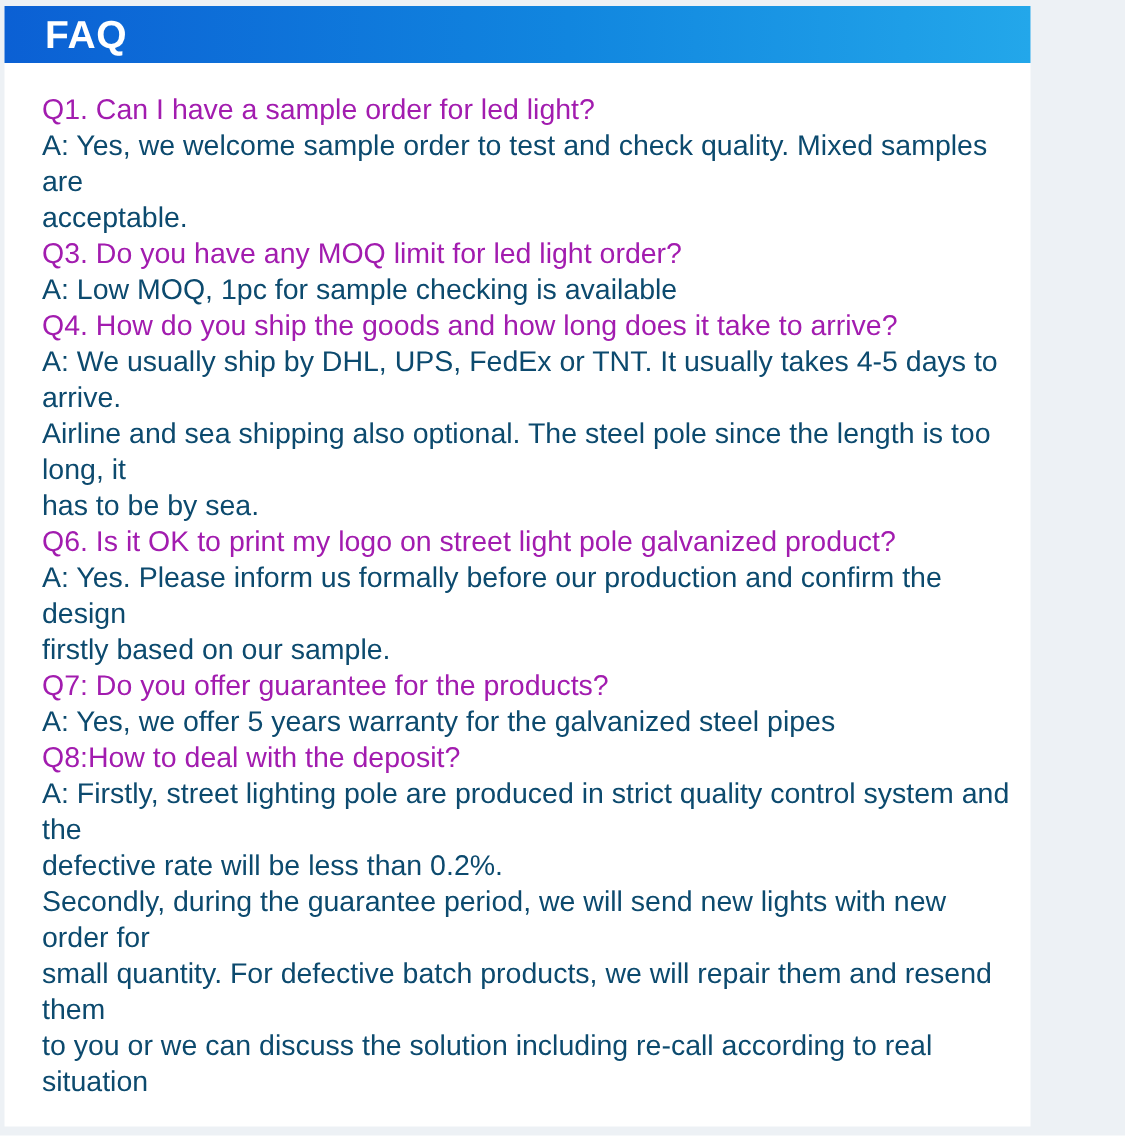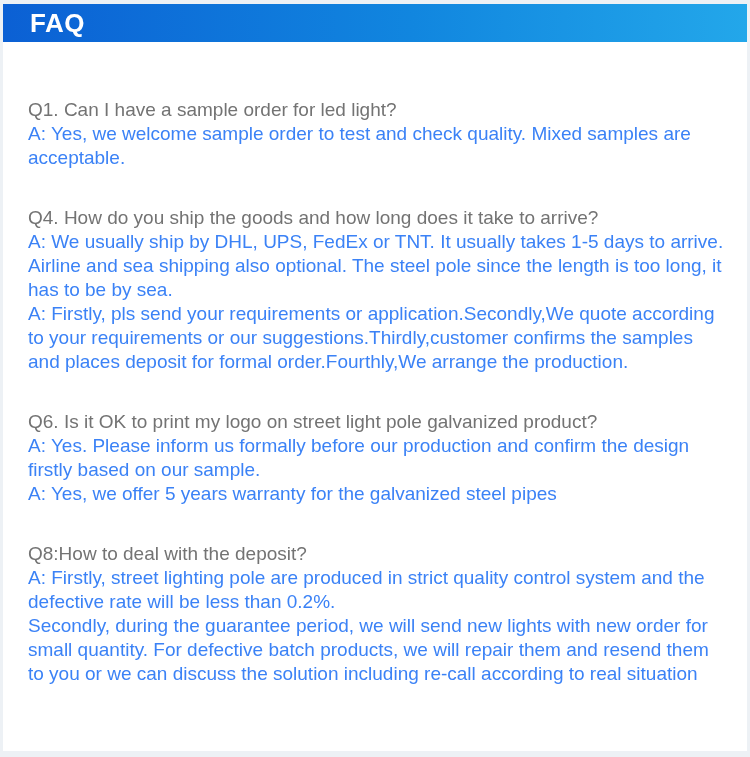--- a/index.html
+++ b/index.html
@@ -8,21 +8,21 @@
   }
   body {
     width: 750px;
     height: 757px;
     background: #edf1f5;
     font-family: "Liberation Sans", sans-serif;
     overflow: hidden;
   }
   .page {
     box-sizing: border-box;
-    width: 744px;
+    width: 684px;
     height: 747px;
     margin: 4px 3px 6px 3px;
     background: #ffffff;
   }
   .header-bar {
     height: 38px;
     background: linear-gradient(to right, #0b60d4 0%, #1186df 55%, #23a7ea 100%);
     display: flex;
     align-items: center;
     padding-left: 27px;
@@ -33,26 +33,25 @@
     font-weight: bold;
     letter-spacing: 0.5px;
   }
   .content {
     padding: 20px 8px 0 25px;
     font-size: 19px;
     line-height: 24px;
     color: #1c1c1c;
   }
   .question {
-    color: #737373;
+    color: #a21caf;
     white-space: pre-line;
-    margin-top: 36px;
   }
   .answer {
-    color: #3b82f6;
+    color: #0c4a6e;
     white-space: pre-line;
   }
 </style>
 </head>
 <body>
 
 <div class="page">
 
   <div class="header-bar">
     <span class="header-title">FAQ</span>
@@ -62,41 +61,43 @@
 
     <div class="faq-item">
       <div class="question">Q1. Can I have a sample order for led light?</div>
       <div class="answer">A: Yes, we welcome sample order to test and check quality. Mixed samples are
 acceptable.</div>
     </div>
 
     <div class="faq-item">
     </div>
 
+    <div class="faq-item">
+      <div class="question">Q3. Do you have any MOQ limit for led light order?</div>
+      <div class="answer">A: Low MOQ, 1pc for sample checking is available</div>
+    </div>
 
     <div class="faq-item">
       <div class="question">Q4. How do you ship the goods and how long does it take to arrive?</div>
-      <div class="answer">A: We usually ship by DHL, UPS, FedEx or TNT. It usually takes 1-5 days to arrive.
+      <div class="answer">A: We usually ship by DHL, UPS, FedEx or TNT. It usually takes 4-5 days to arrive.
 Airline and sea shipping also optional. The steel pole since the length is too long, it
 has to be by sea.</div>
     </div>
 
     <div class="faq-item">
-      <div class="answer">A: Firstly, pls send your requirements or application.Secondly,We quote according
-to your requirements or our suggestions.Thirdly,customer confirms the samples
-and places deposit for formal order.Fourthly,We arrange the production.</div>
     </div>
 
     <div class="faq-item">
       <div class="question">Q6. Is it OK to print my logo on street light pole galvanized product?</div>
       <div class="answer">A: Yes. Please inform us formally before our production and confirm the design
 firstly based on our sample.</div>
     </div>
 
     <div class="faq-item">
+      <div class="question">Q7: Do you offer guarantee for the products?</div>
       <div class="answer">A: Yes, we offer 5 years warranty for the galvanized steel pipes</div>
     </div>
 
     <div class="faq-item">
       <div class="question">Q8:How to deal with the deposit?</div>
       <div class="answer">A: Firstly, street lighting pole are produced in strict quality control system and the
 defective rate will be less than 0.2%.
 Secondly, during the guarantee period, we will send new lights with new order for
 small quantity. For defective batch products, we will repair them and resend them
 to you or we can discuss the solution including re-call according to real situation</div>

